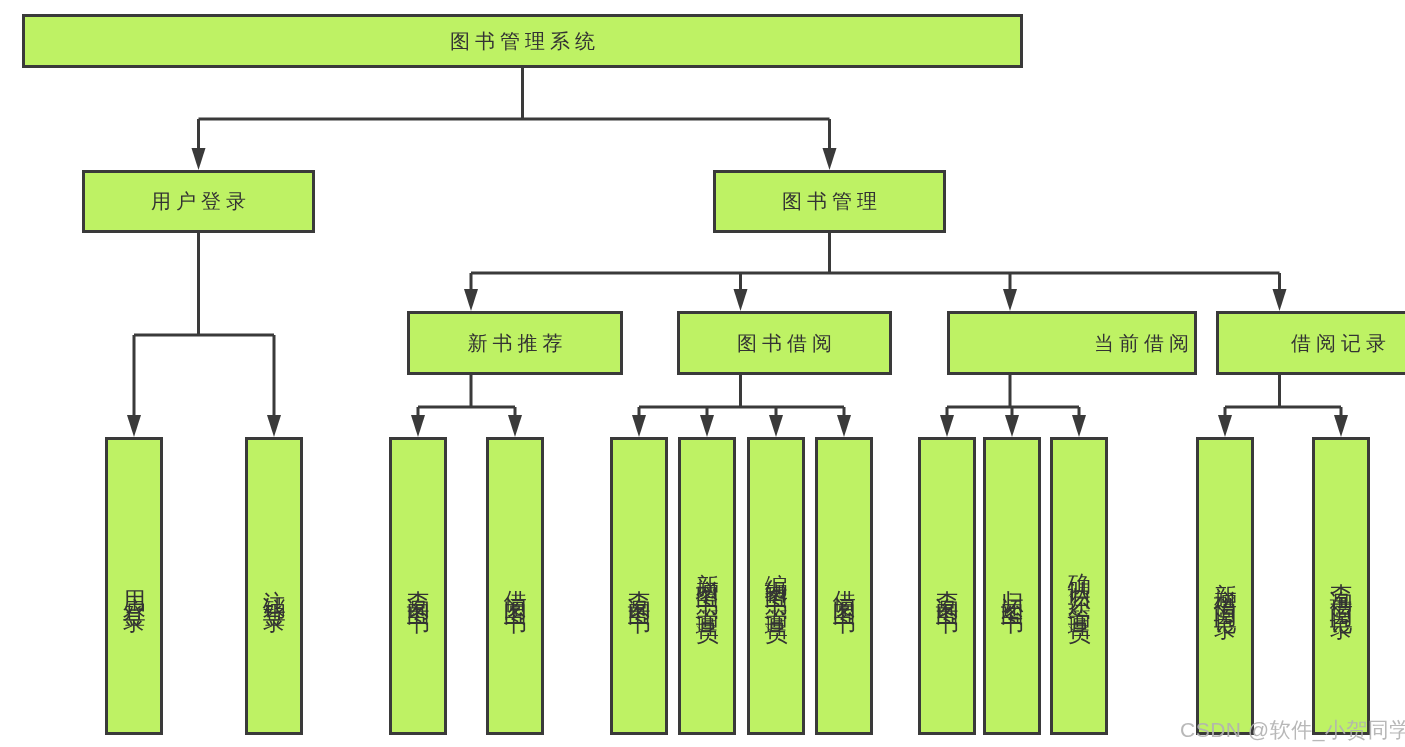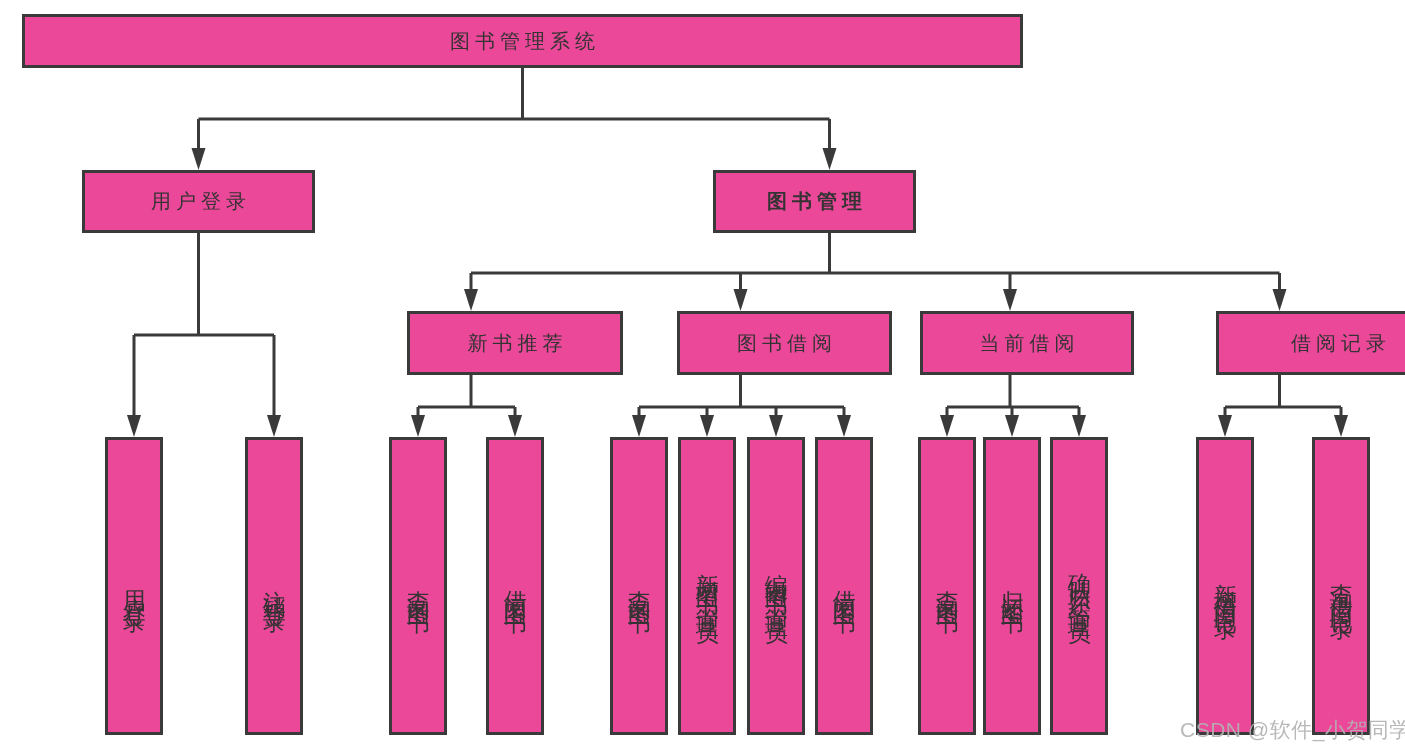--- a/index.html
+++ b/index.html
@@ -2,34 +2,34 @@
 <html><head>
 <meta charset="utf-8">
 <style>
   html,body{margin:0;padding:0;background:#ffffff;}
   .canvas{
     position:relative;width:1405px;height:747px;background:#ffffff;overflow:hidden;
     font-family:"Liberation Sans","DejaVu Sans",sans-serif;
   }
   .connectors{position:absolute;left:0;top:0;width:1405px;height:747px;pointer-events:none;}
   .node{
-    position:absolute;box-sizing:border-box;background:#ec4899;
+    position:absolute;box-sizing:border-box;background:#bef264;
     border:3px solid #3a3a3a;display:flex;align-items:center;justify-content:center;
     color:#333333;
   }
   .hlabel{
     font-size:20px;letter-spacing:5px;text-indent:5px;white-space:nowrap;color:#333333;
   }
   .root{left:22px;top:14px;width:1001px;height:54px;}
   .l2a{left:82px;top:170px;width:233px;height:63px;}
-  .l2b{left:713px;top:170px;width:203px;height:63px;font-weight:bold;}
+  .l2b{left:713px;top:170px;width:233px;height:63px;}
   .l3{top:311px;height:64px;margin-left:44px;}
   .l3a{left:363px;width:216px;}
   .l3b{left:633px;width:215px;align-items:center;}
-  .l3c{left:876px;width:214px;}
+  .l3c{left:903px;width:250px;justify-content:flex-end;}
   .l3d{left:1172px;width:245px;}
   .leaf{top:437px;width:58px;height:298px;}
   .vtext{
     writing-mode:vertical-rl;text-orientation:mixed;
     font-size:23px;letter-spacing:7px;line-height:1.1;color:#333333;
   }
   .watermark{
     position:absolute;left:1180px;top:716px;z-index:5;
     font-size:21px;letter-spacing:0.5px;white-space:nowrap;
     color:rgba(178,178,178,0.92);

